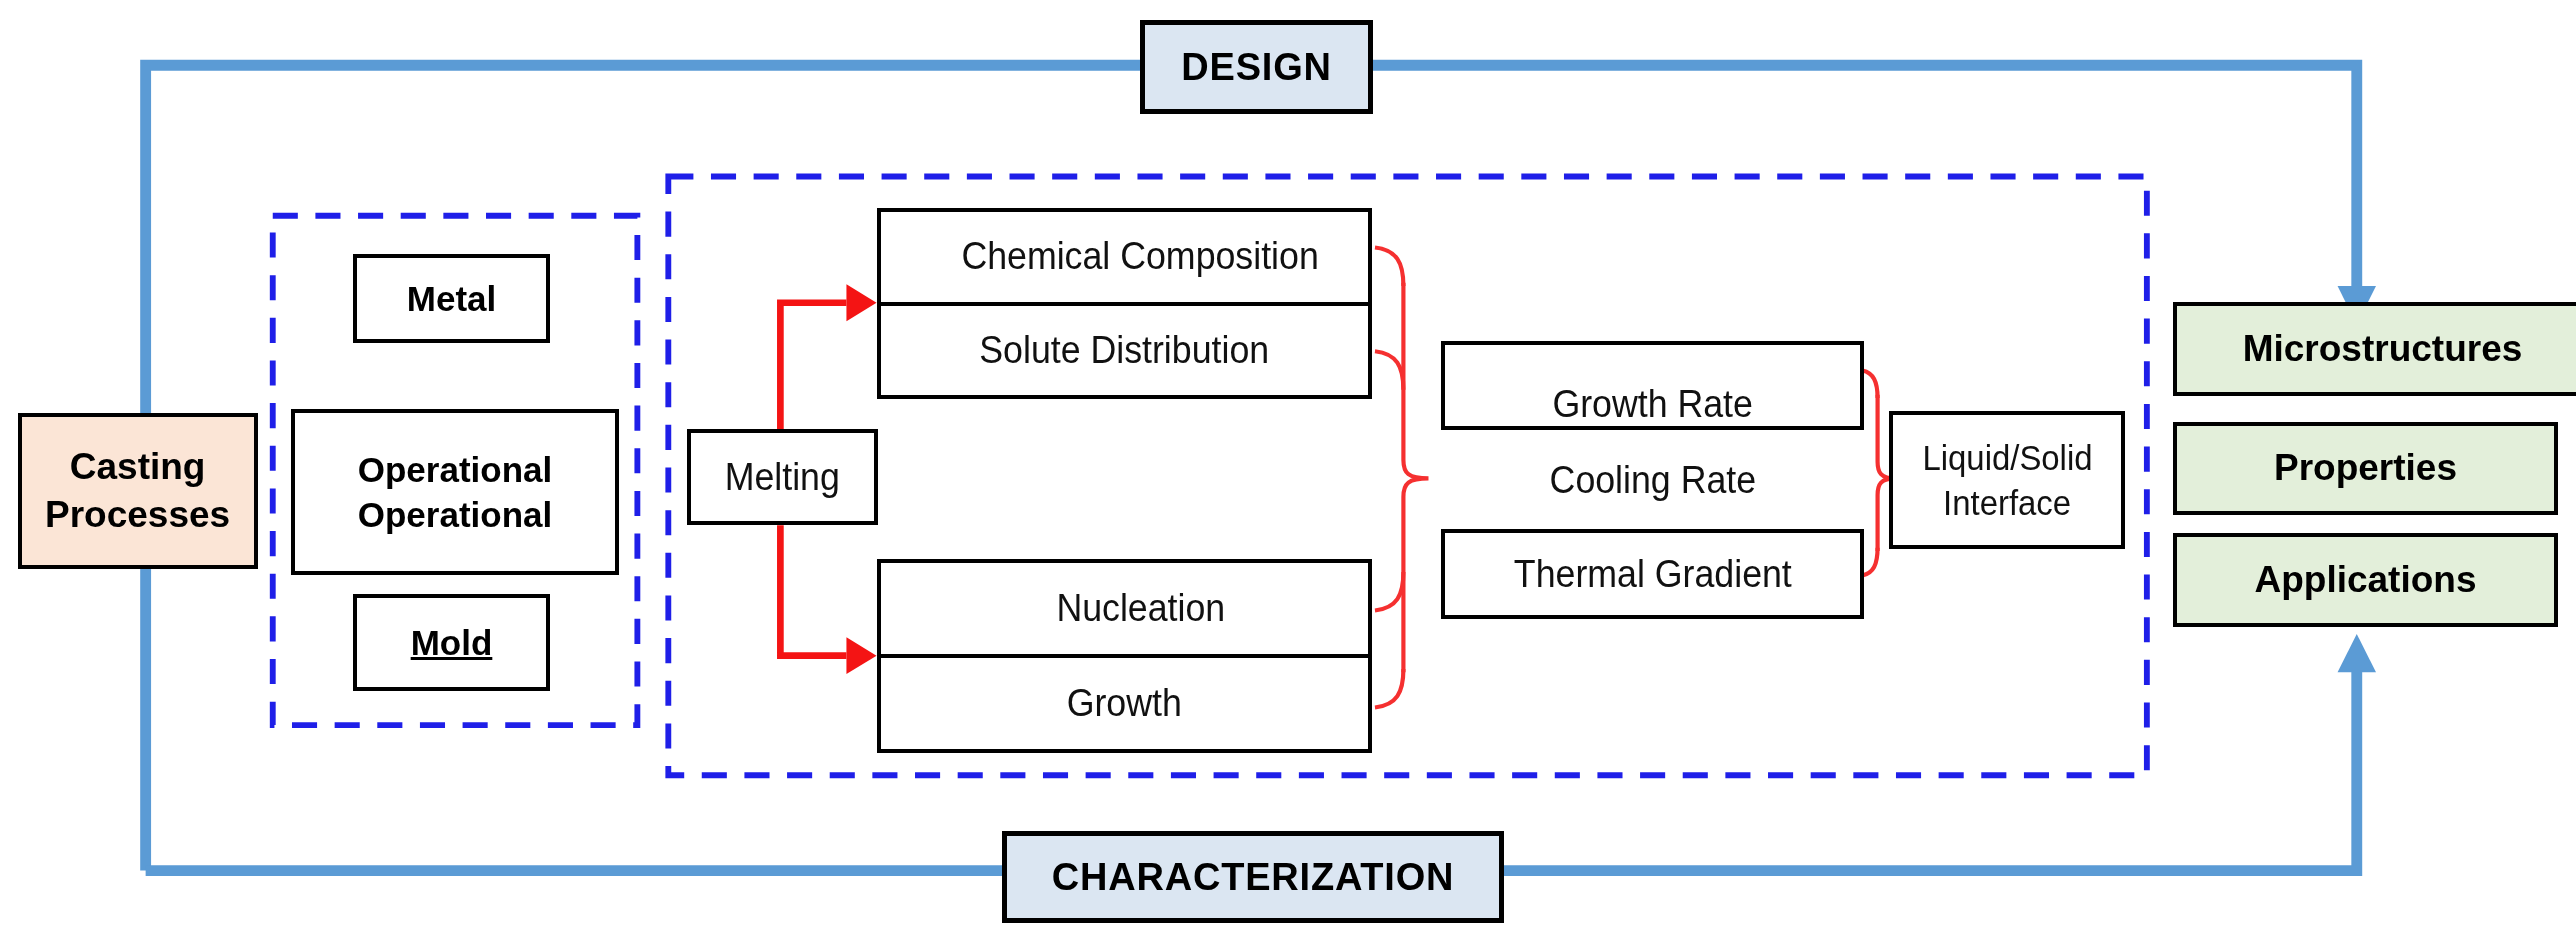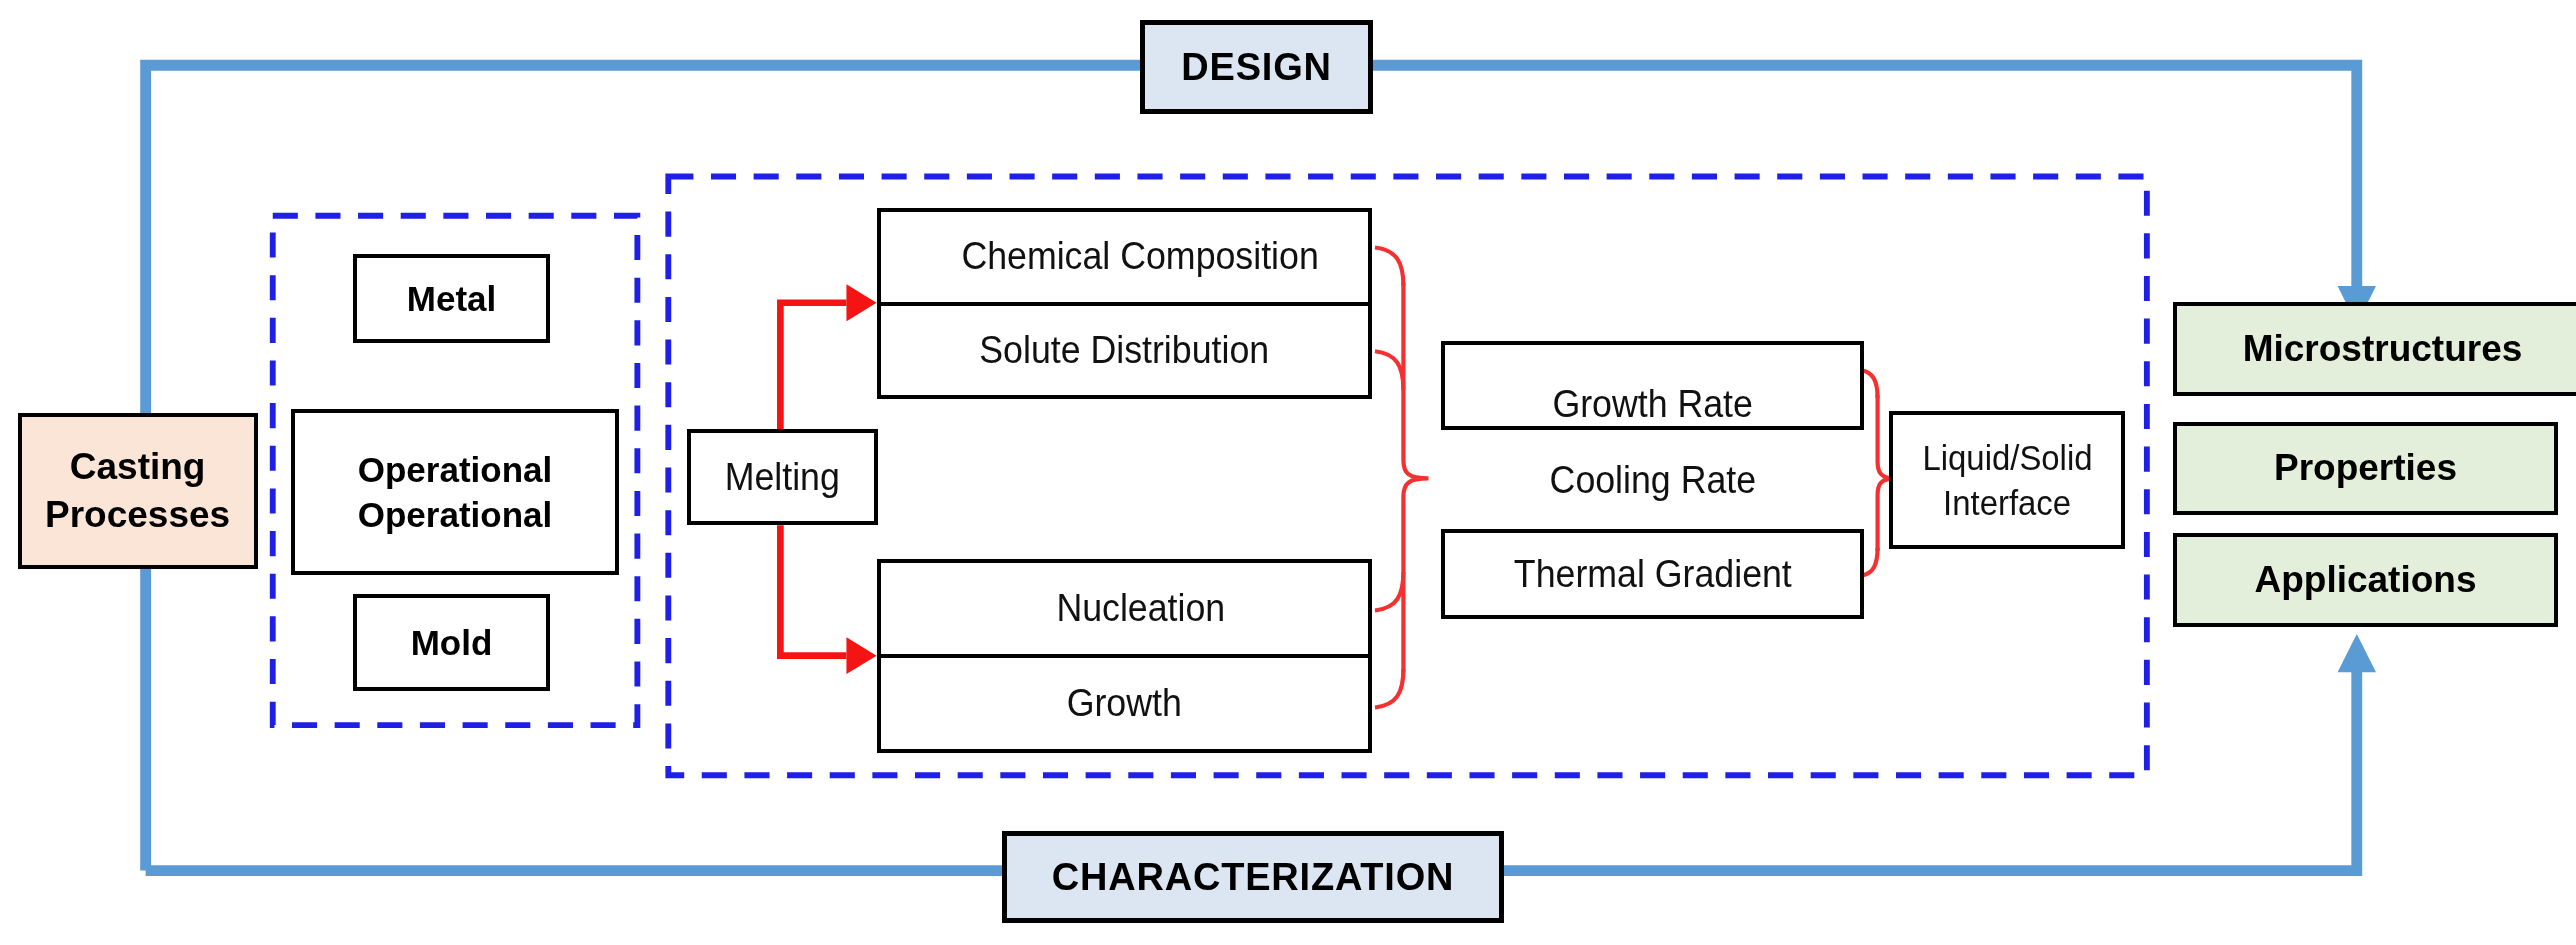--- a/index.html
+++ b/index.html
@@ -91,21 +91,21 @@
     <span>Processes</span>
   </div>
 
   <div class="box t-bold-sm" style="left:353px;top:254px;width:197px;height:89px;">
     <span>Metal</span>
   </div>
   <div class="box t-bold-sm" style="left:291px;top:393px;width:328px;height:166px;margin-top:16px;">
     <span>Operational</span>
     <span>Operational</span>
   </div>
-  <div class="box t-bold-sm" style="left:353px;top:594px;width:197px;height:97px;">
+  <div class="box t-bold-sm" style="left:353px;top:594px;width:197px;height:97px;text-decoration:underline;">
     <span>Mold</span>
   </div>
 
   <div class="box t-plain" style="left:687px;top:429px;width:191px;height:96px;">
     <span class="narrow">Melting</span>
   </div>
 
   <div class="stack t-plain" style="left:877px;top:208px;width:495px;height:191px;">
     <div class="row divided">
       <span class="narrow">Chemical Composition</span>

